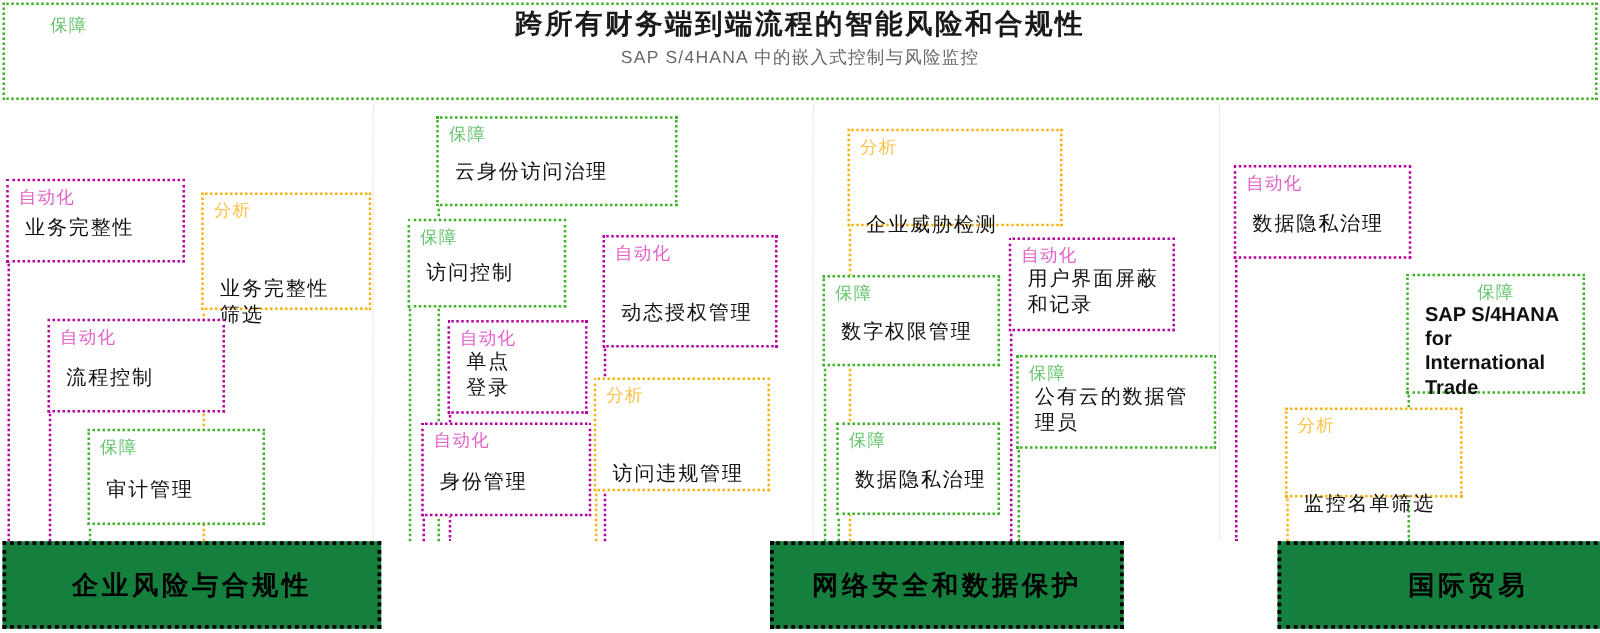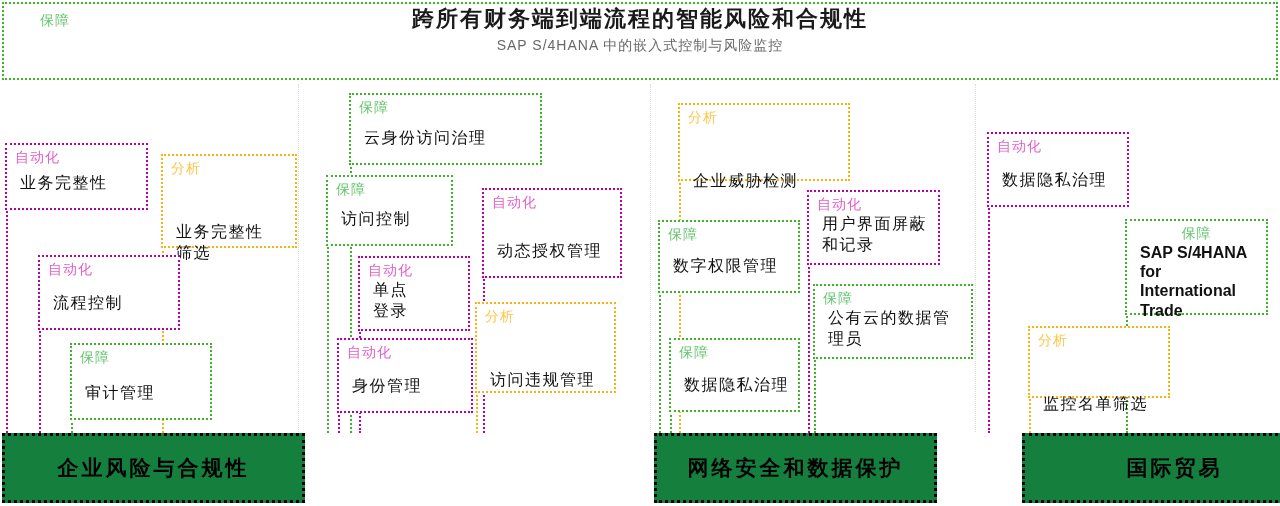--- a/index.html
+++ b/index.html
@@ -155,20 +155,20 @@
 Trade</span>
   </div>
   <div class="bx bx-o" style="left:1028px;top:326px;width:142px;height:72px">
     <span class="tag">分析</span>
     <span class="btitle">监控名单筛选</span>
   </div>
 
   <div class="footer-box" style="left:2px;width:303px">
     <span>企业风险与合规性</span>
   </div>
-  <div class="footer-box" style="left:654px;width:283px">
+  <div class="footer-box" style="left:616px;width:283px">
     <span>网络安全和数据保护</span>
   </div>
   <div class="footer-box" style="left:1022px;width:305px">
     <span>国际贸易</span>
   </div>
 
 </div>
 
 </body></html>

